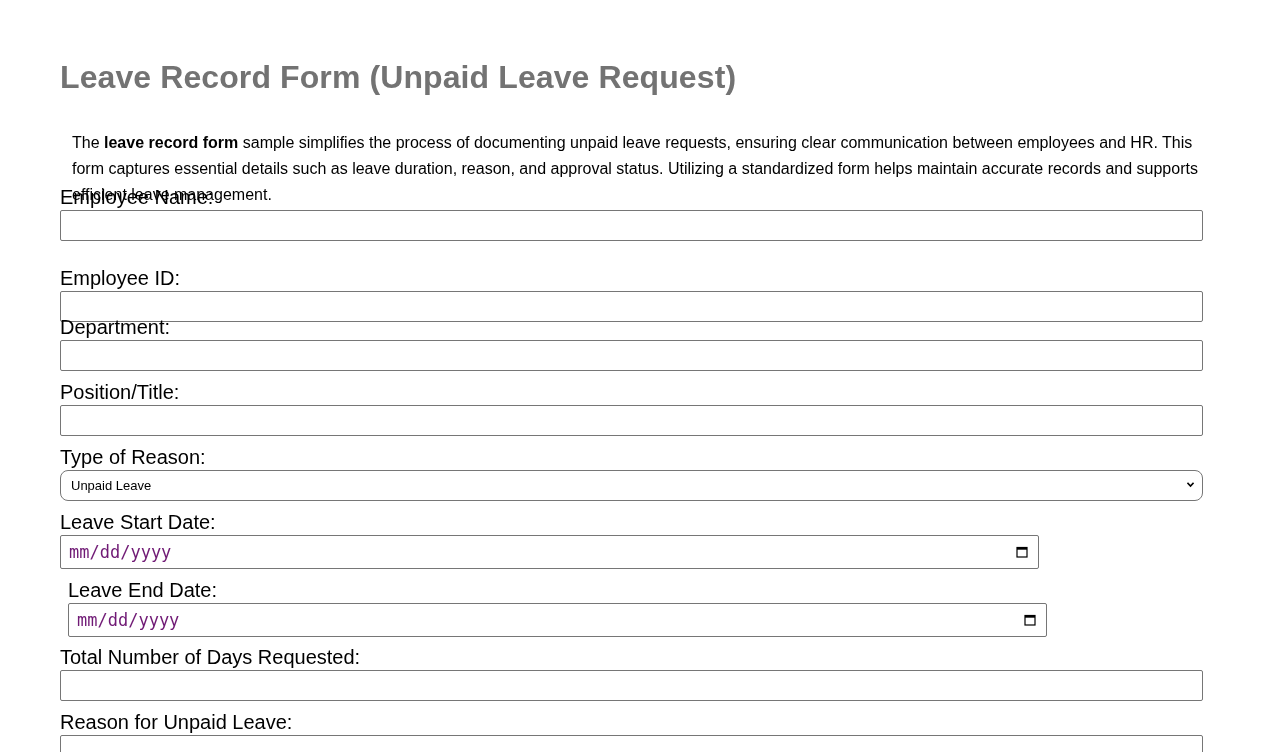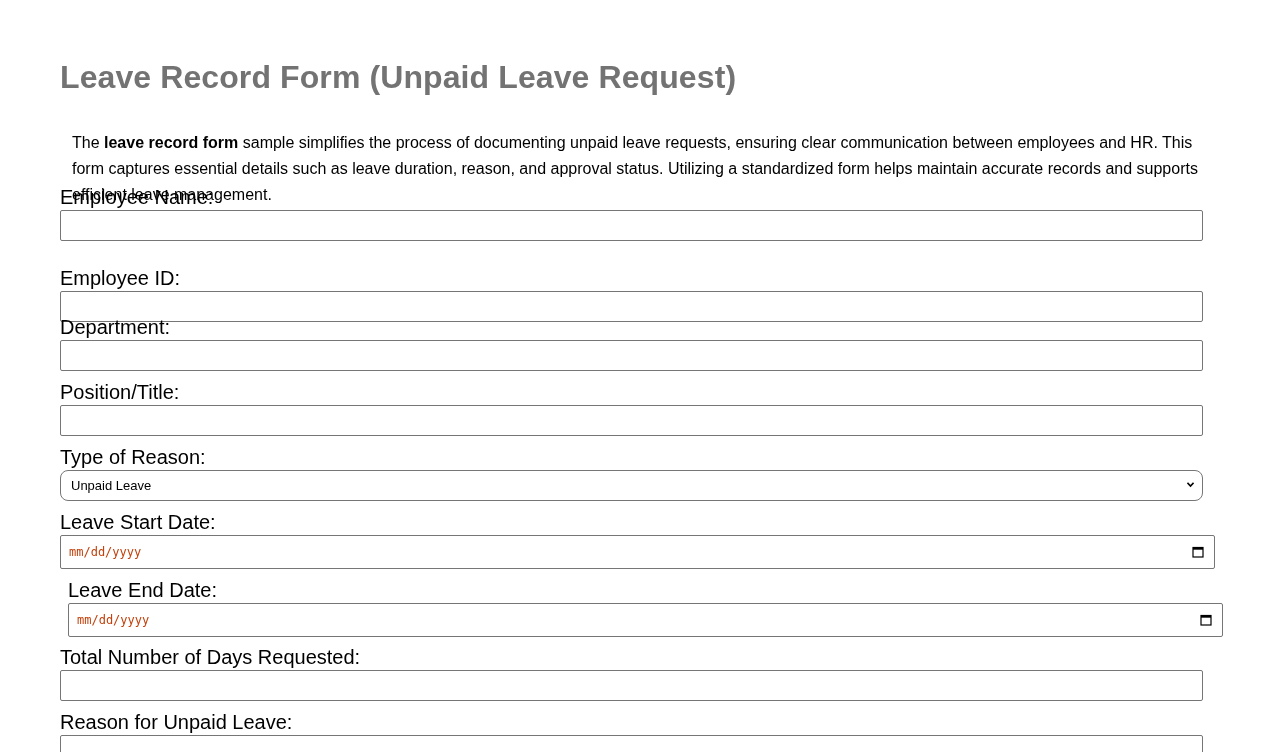--- a/index.html
+++ b/index.html
@@ -73,31 +73,31 @@
   .chevron {
     position: absolute;
     right: 8px;
     top: 10px;
     width: 7px;
     height: 7px;
   }
   .date-input {
     position: absolute;
     left: 0;
-    width: 1155px;
+    width: 979px;
     height: 34px;
     box-sizing: border-box;
     border: 1px solid #767676;
     border-radius: 2px;
     background: #fff;
     font-family: "DejaVu Sans Mono", monospace;
-    font-size: 12px;
+    font-size: 17px;
     padding-left: 8px;
     line-height: 32px;
-    color: #c2410c;
+    color: #701a75;
   }
   .cal {
     position: absolute;
     right: 10px;
     top: 10px;
     width: 12px;
     height: 12px;
   }
 </style>
 </head>

